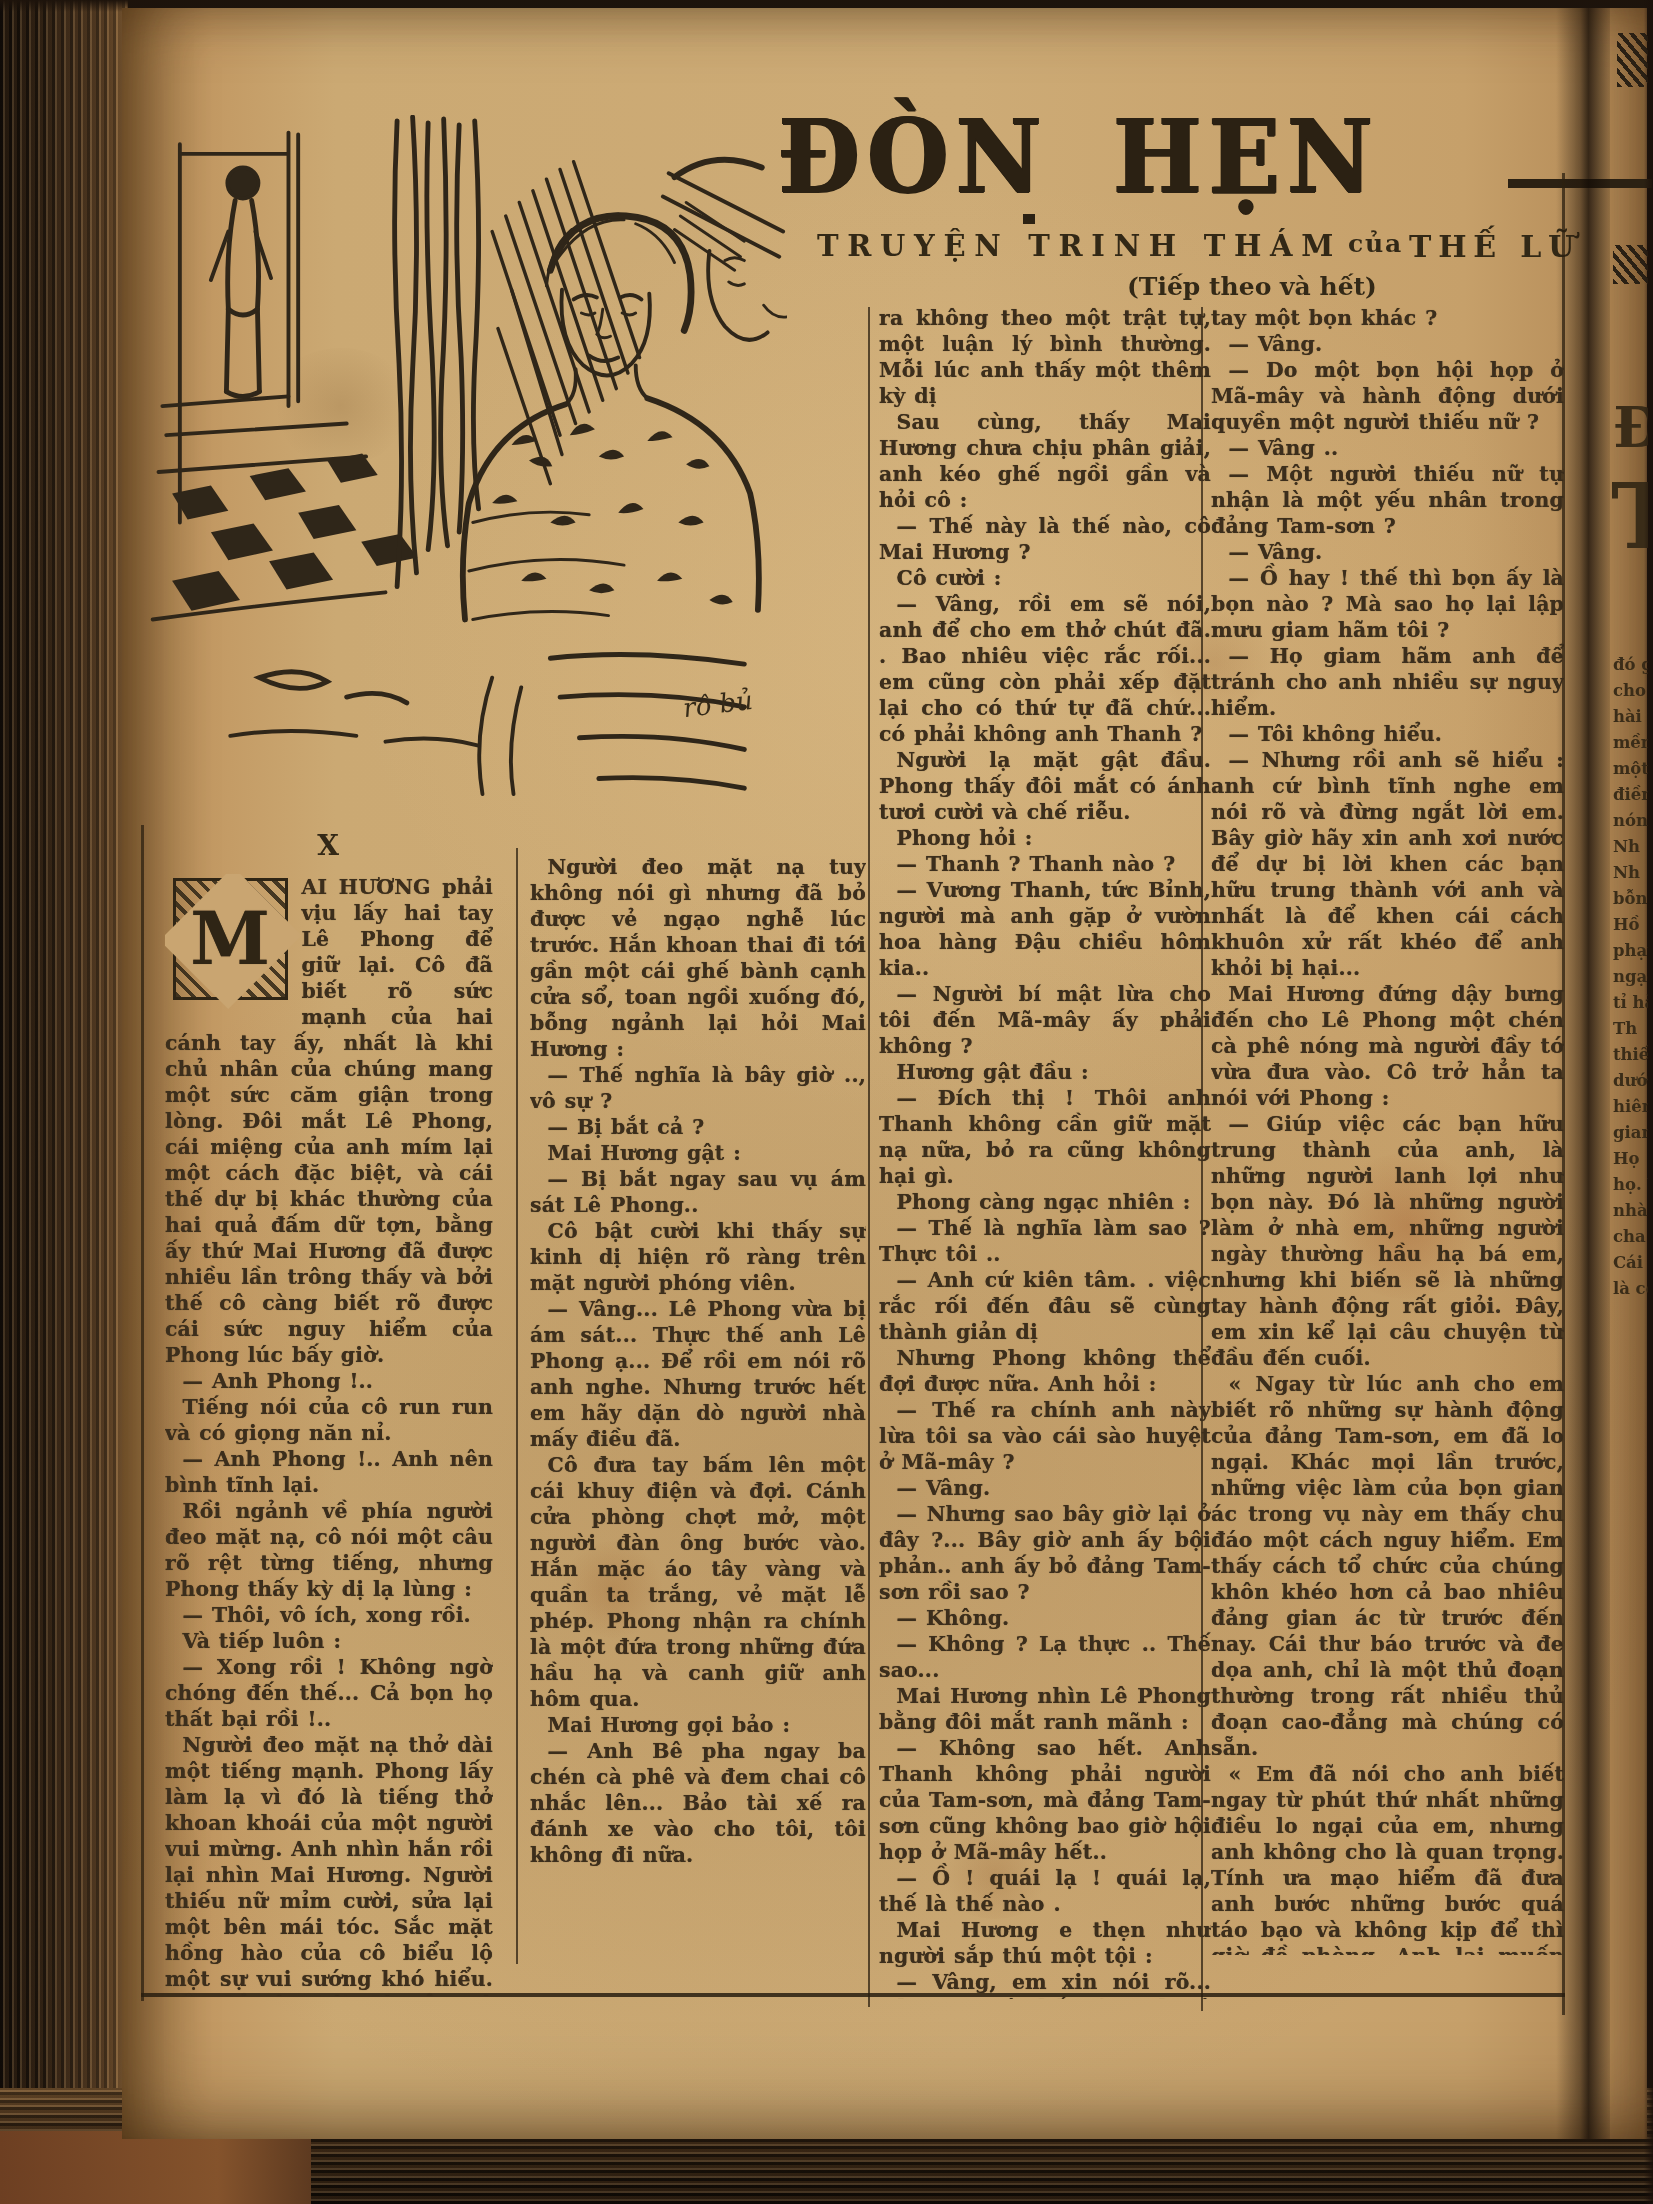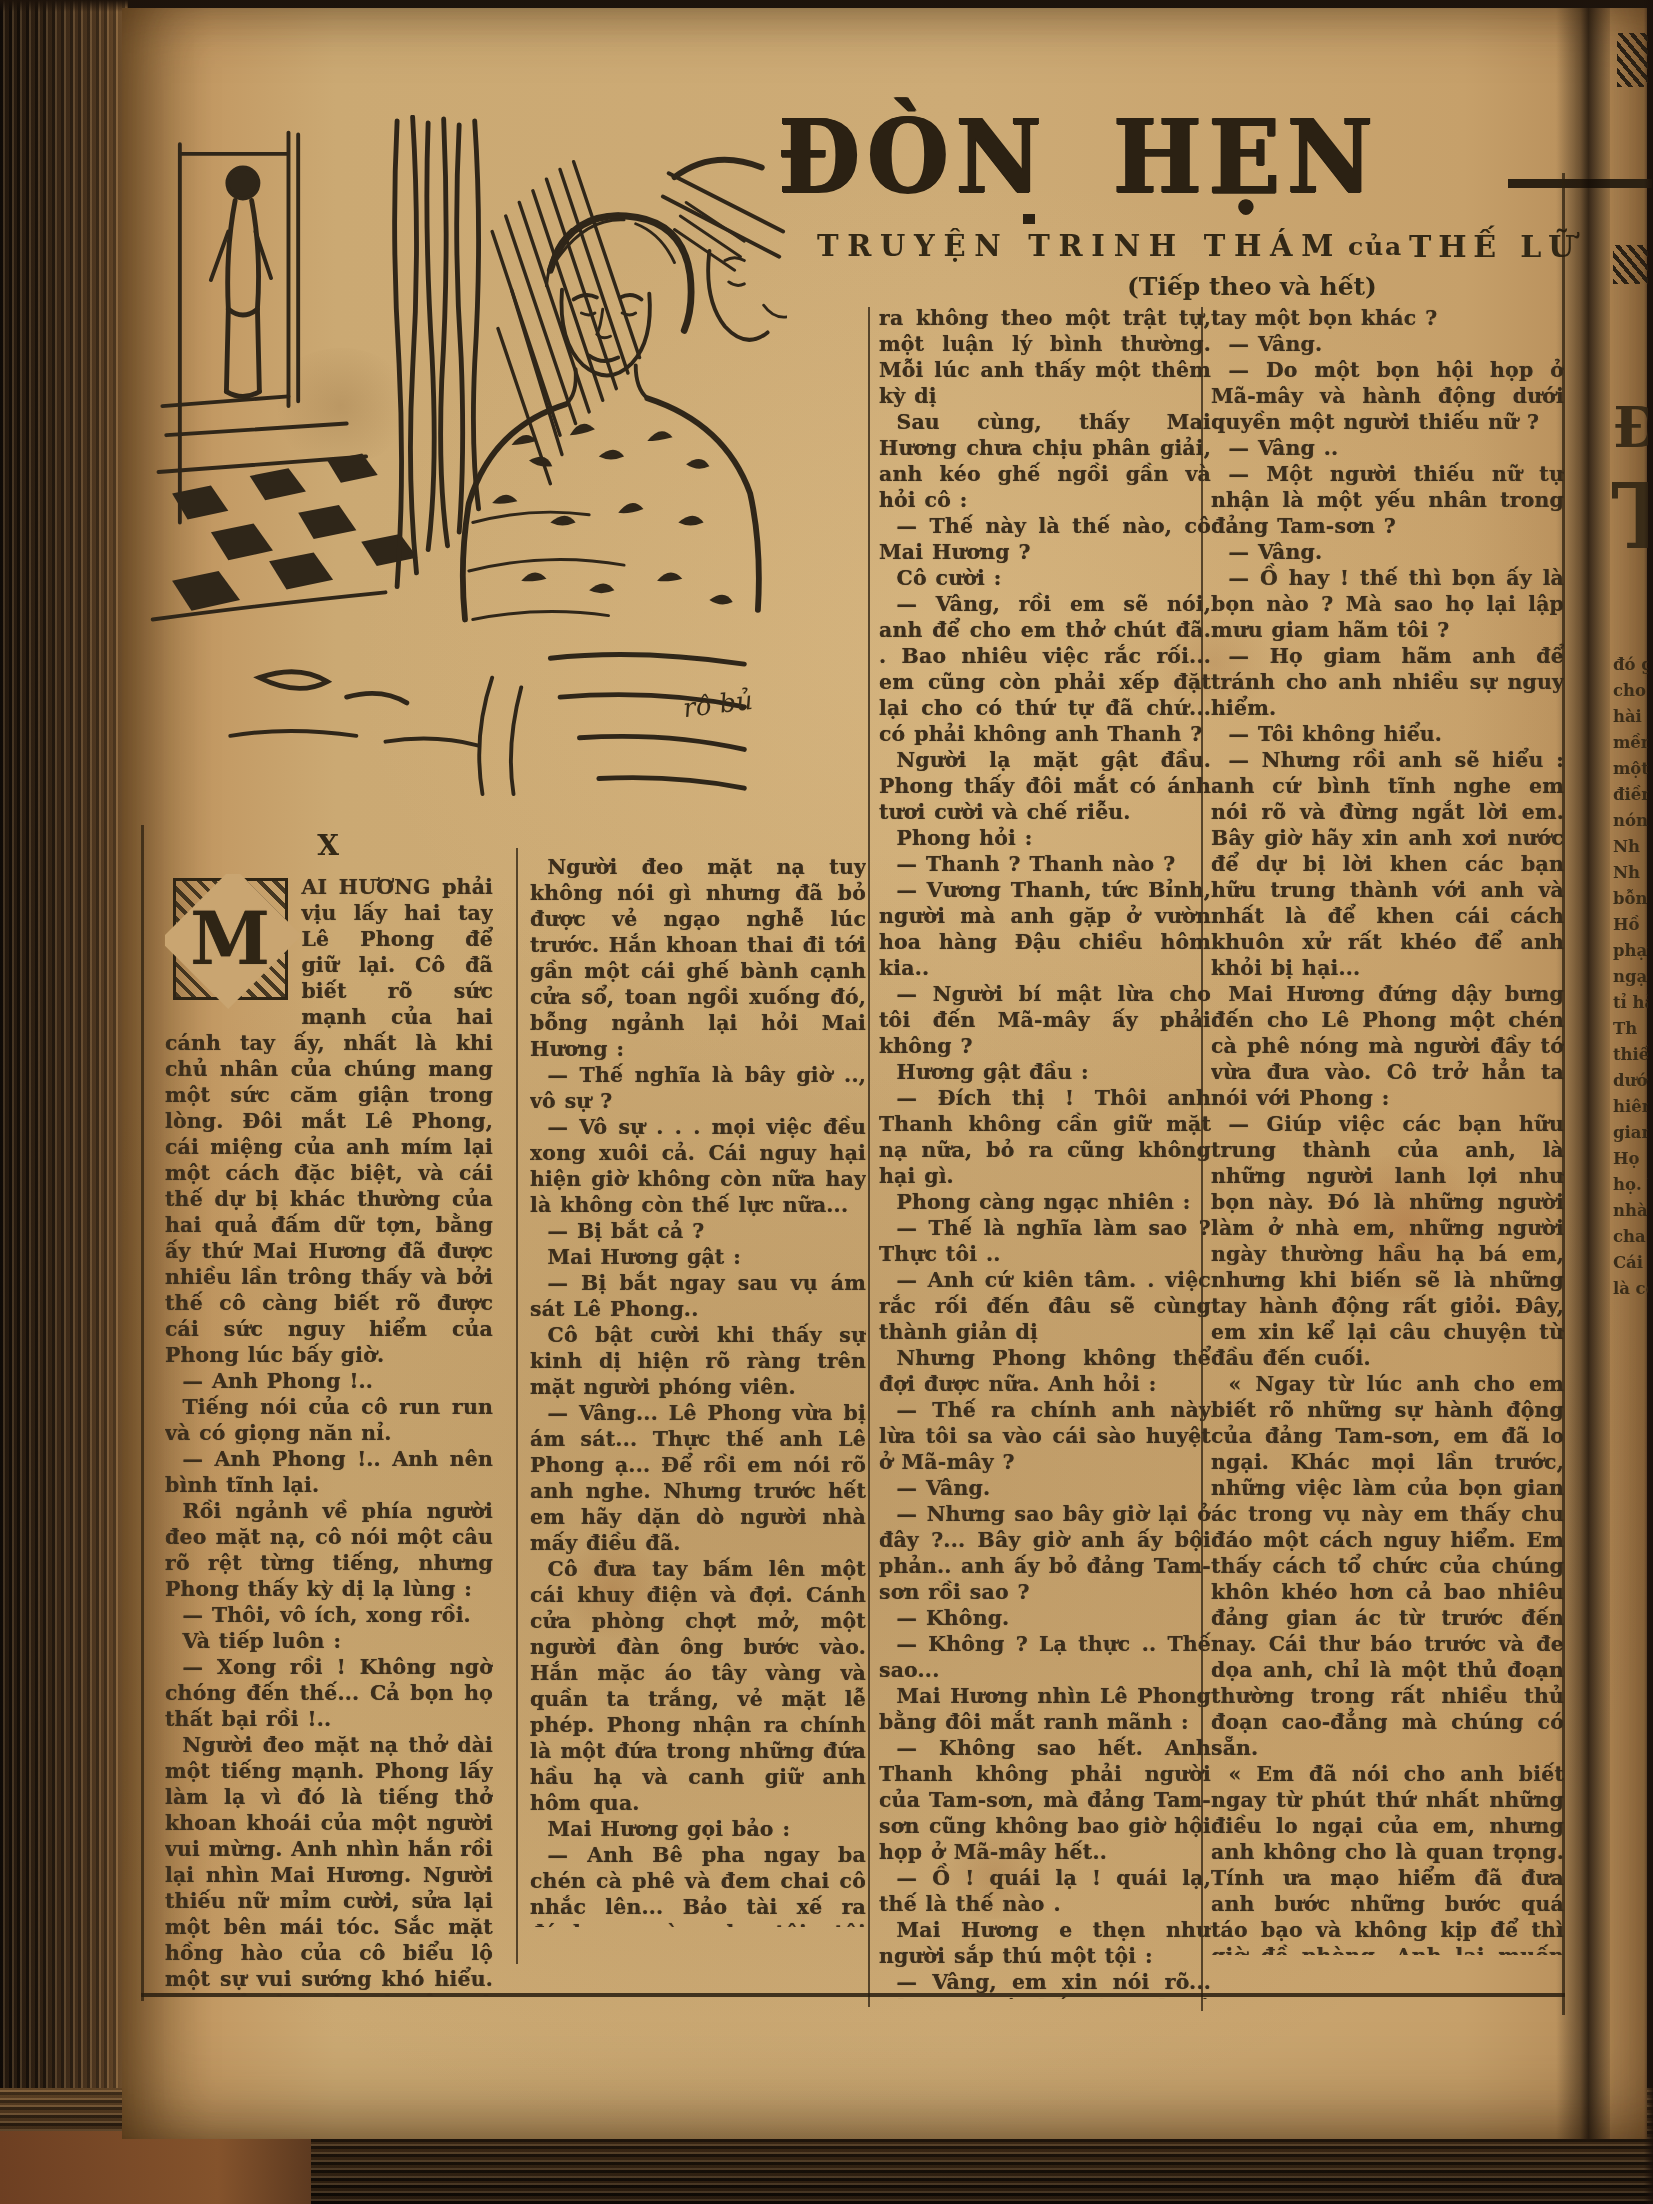--- a/index.html
+++ b/index.html
@@ -30,21 +30,21 @@
                 inset 0 33px 68px -33px rgba(80,50,20,.35);}
   .stain{position:absolute;border-radius:50%;pointer-events:none;}
 
   
   .title{position:absolute;left:656px;top:93px;width:757px;
     font-family:"DejaVu Serif",serif;font-weight:bold;font-size:94px;letter-spacing:6.8px;word-spacing:25px;
     color:#2b2113;transform:scaleY(1.08);white-space:nowrap;
     text-shadow:1px 0 0 #2b2113,-1px 0 0 #2b2113,0 1px 0 #2b2113;}
   .title-dash{position:absolute;left:1386px;top:171px;width:144px;height:9.7px;background:#2b2113;}
   .title-mark{position:absolute;left:901px;top:206px;width:11.6px;height:10.7px;background:#2b2113;}
-  .subtitle{position:absolute;left:695px;top:221px;width:730px;display:flex;align-items:center;justify-content:space-between;color:#322816;white-space:nowrap;}
+  .subtitle{position:absolute;left:695px;top:221px;width:730px;display:flex;align-items:flex-start;justify-content:space-between;color:#322816;white-space:nowrap;}
   .subtitle .kind{font-size:29px;font-weight:bold;letter-spacing:8.7px;}
   .subtitle .conn{font-size:25px;font-weight:bold;letter-spacing:1.9px;padding:0 5.8px;}
   .subtitle .auth{font-size:30px;font-weight:bold;letter-spacing:6.8px;}
   .note{position:absolute;left:970px;top:264px;width:320px;text-align:center;font-size:25px;font-weight:bold;color:#33291731;color:#332917;}
 
   
   .vrule{position:absolute;width:2.9px;background:rgba(45,33,18,.75);}
   .hrule{position:absolute;height:3.9px;background:rgba(40,29,15,.85);}
   .frame-left{left:19.4px;top:817px;height:1176px;}
   .frame-right{left:1440px;top:165px;height:1842px;}
@@ -239,21 +239,20 @@
           <p class="para">— Thôi, vô ích, xong rồi.</p>
           <p class="para">Và tiếp luôn :</p>
           <p class="para">— Xong rồi ! Không ngờ chóng đến thế... Cả bọn họ thất bại rồi !..</p>
           <p class="para">Người đeo mặt nạ thở dài một tiếng mạnh. Phong lấy làm lạ vì đó là tiếng thở khoan khoái của một người vui mừng. Anh nhìn hắn rồi lại nhìn Mai Hương. Người thiếu nữ mỉm cười, sửa lại một bên mái tóc. Sắc mặt hồng hào của cô biểu lộ một sự vui sướng khó hiểu. Cử chỉ và thái độ của cô lúc đó càng khó hiểu hơn. Sự ngạc nhiên khiến anh trong một hồi lâu không nói được nửa tiếng.</p>
         </div>
     </div>
 
     <div id="col2" class="column">
         <p class="para">Người đeo mặt nạ tuy không nói gì nhưng đã bỏ được vẻ ngạo nghễ lúc trước. Hắn khoan thai đi tới gần một cái ghế bành cạnh cửa sổ, toan ngồi xuống đó, bỗng ngảnh lại hỏi Mai Hương :</p>
         <p class="para">— Thế nghĩa là bây giờ .., vô sự ?</p>
-        <p class="para">— Vô sự . . . mọi việc đều xong xuôi cả. Cái nguy hại hiện giờ không còn nữa hay là không còn thế lực nữa...</p>
         <p class="para">— Bị bắt cả ?</p>
         <p class="para">Mai Hương gật :</p>
         <p class="para">— Bị bắt ngay sau vụ ám sát Lê Phong..</p>
         <p class="para">Cô bật cười khi thấy sự kinh dị hiện rõ ràng trên mặt người phóng viên.</p>
         <p class="para">— Vâng... Lê Phong vừa bị ám sát... Thực thế anh Lê Phong ạ... Để rồi em nói rõ anh nghe. Nhưng trước hết em hãy dặn dò người nhà mấy điều đã.</p>
         <p class="para">Cô đưa tay bấm lên một cái khuy điện và đợi. Cánh cửa phòng chợt mở, một người đàn ông bước vào. Hắn mặc áo tây vàng và quần ta trắng, vẻ mặt lễ phép. Phong nhận ra chính là một đứa trong những đứa hầu hạ và canh giữ anh hôm qua.</p>
         <p class="para">Mai Hương gọi bảo :</p>
         <p class="para">— Anh Bê pha ngay ba chén cà phê và đem chai cô nhắc lên... Bảo tài xế ra đánh xe vào cho tôi, tôi không đi nữa.</p>
       </div>
     <div id="col3" class="column">

